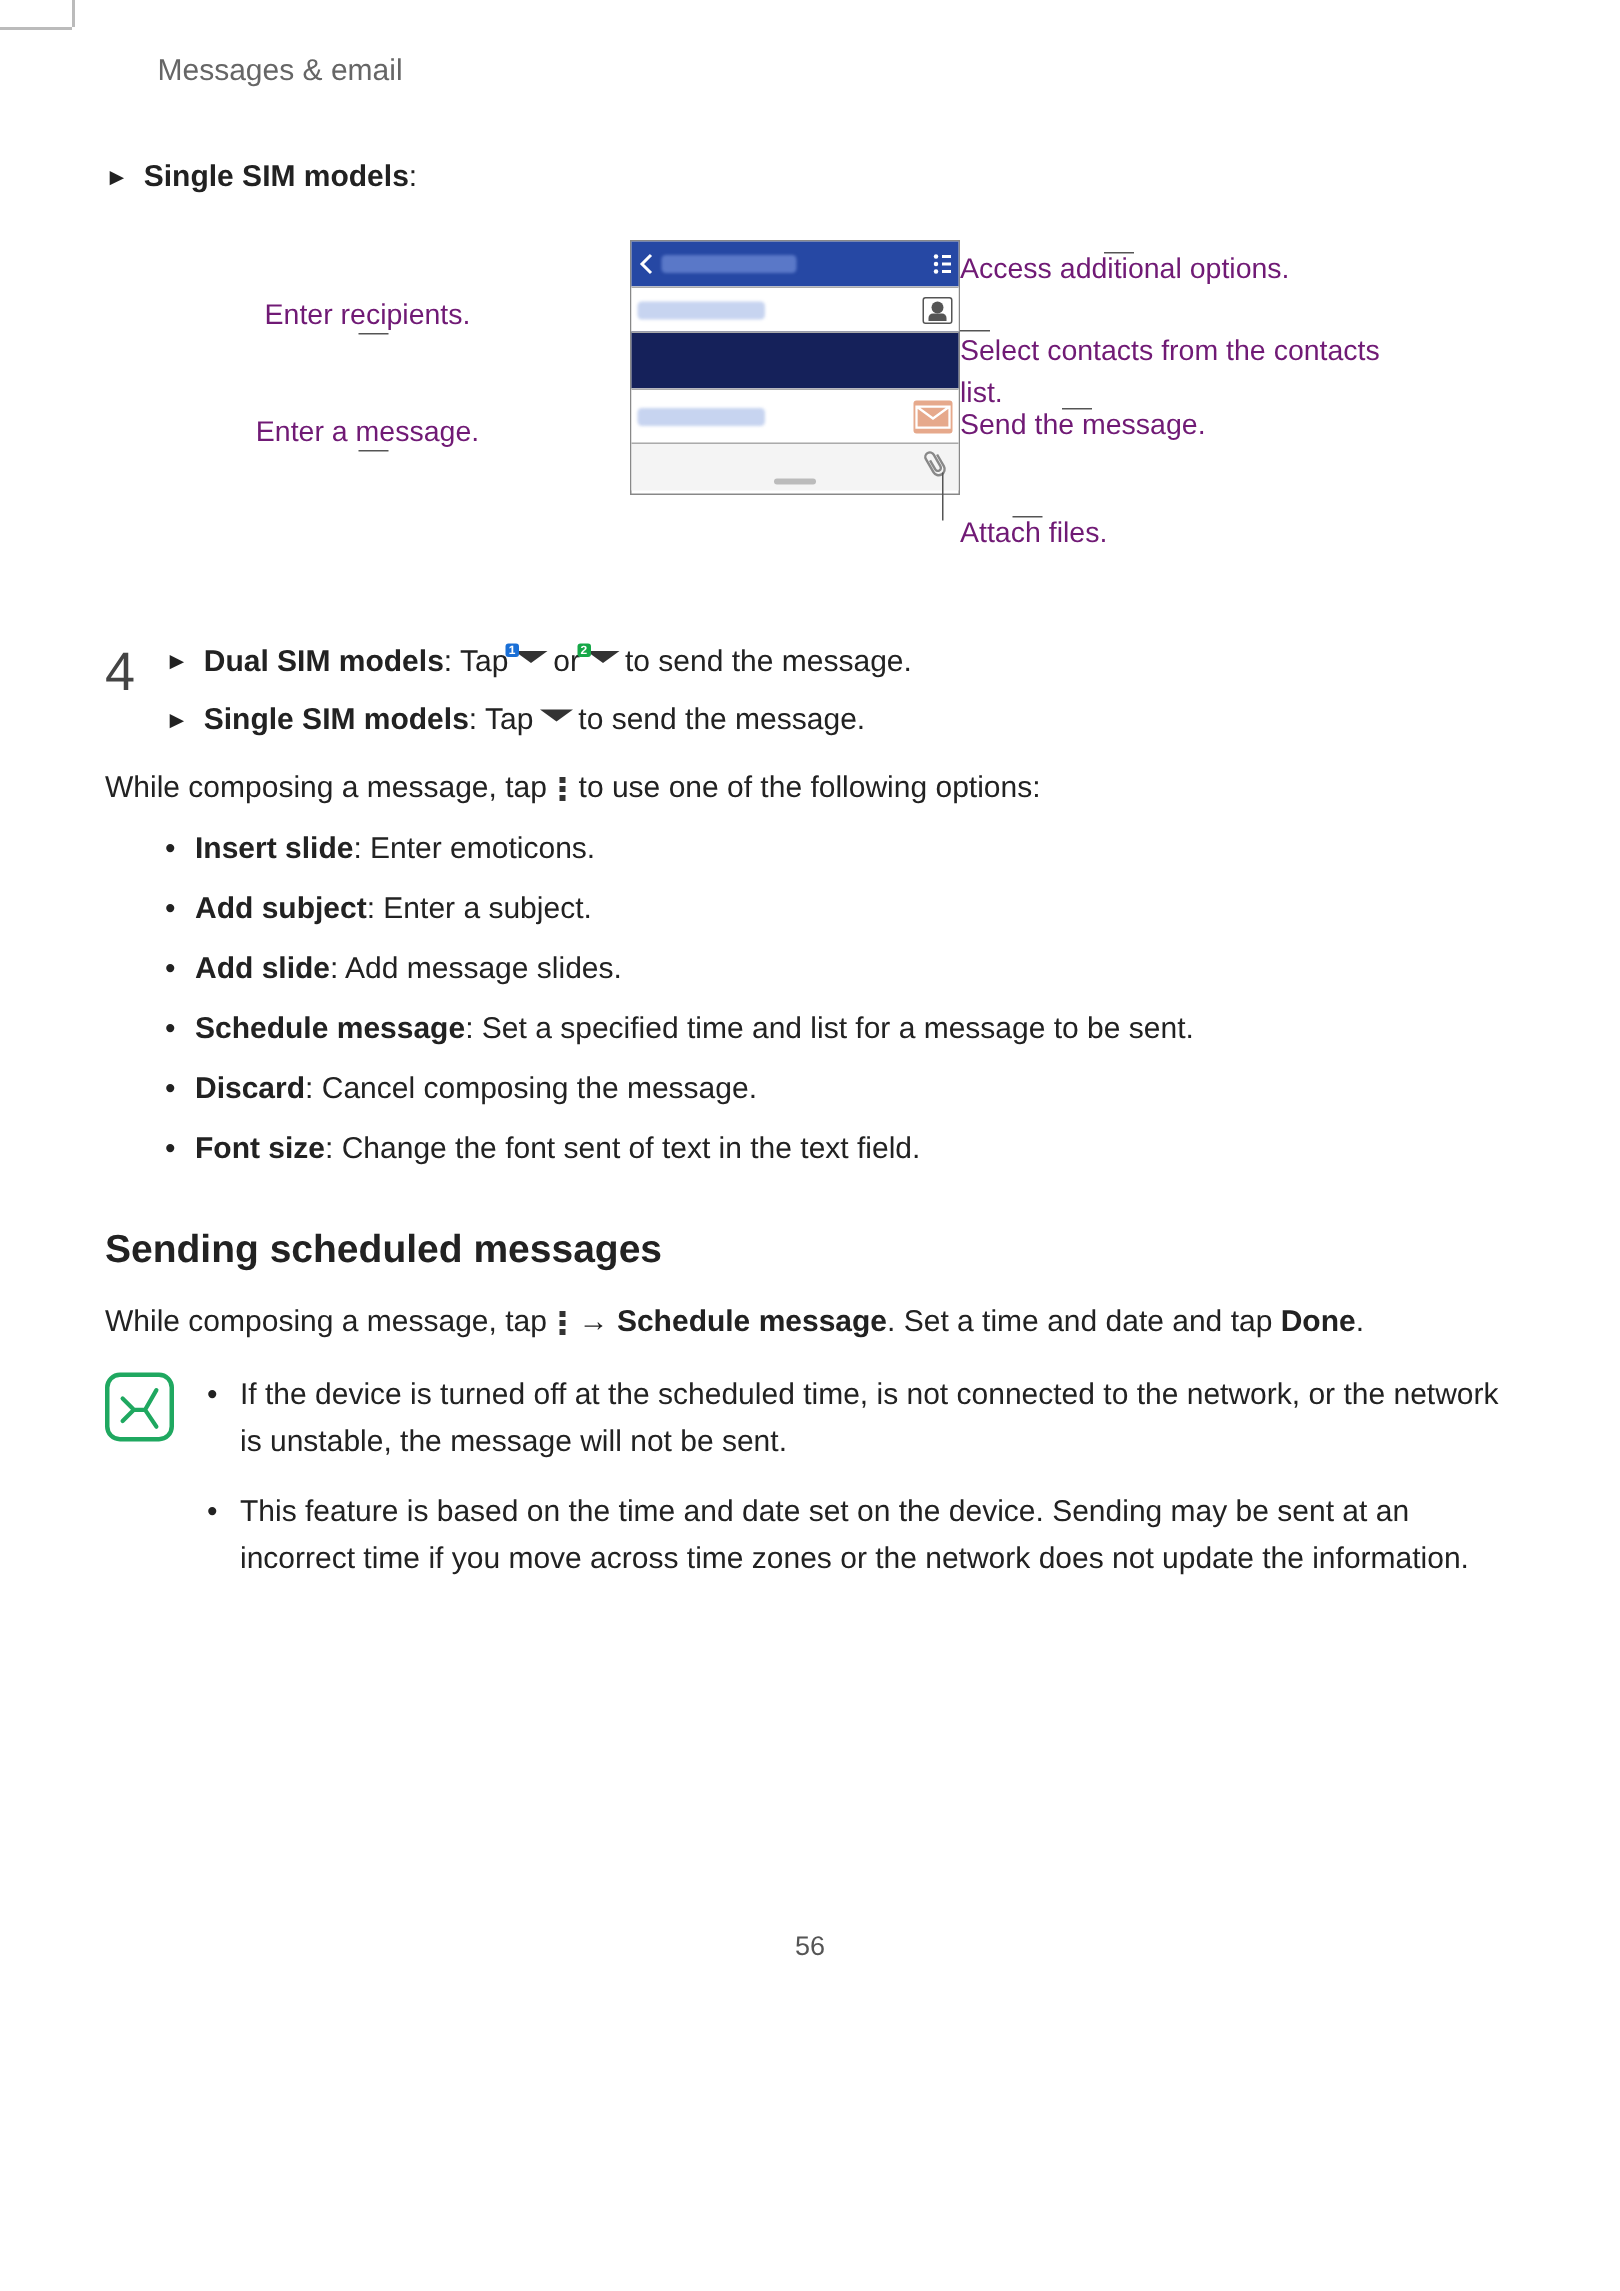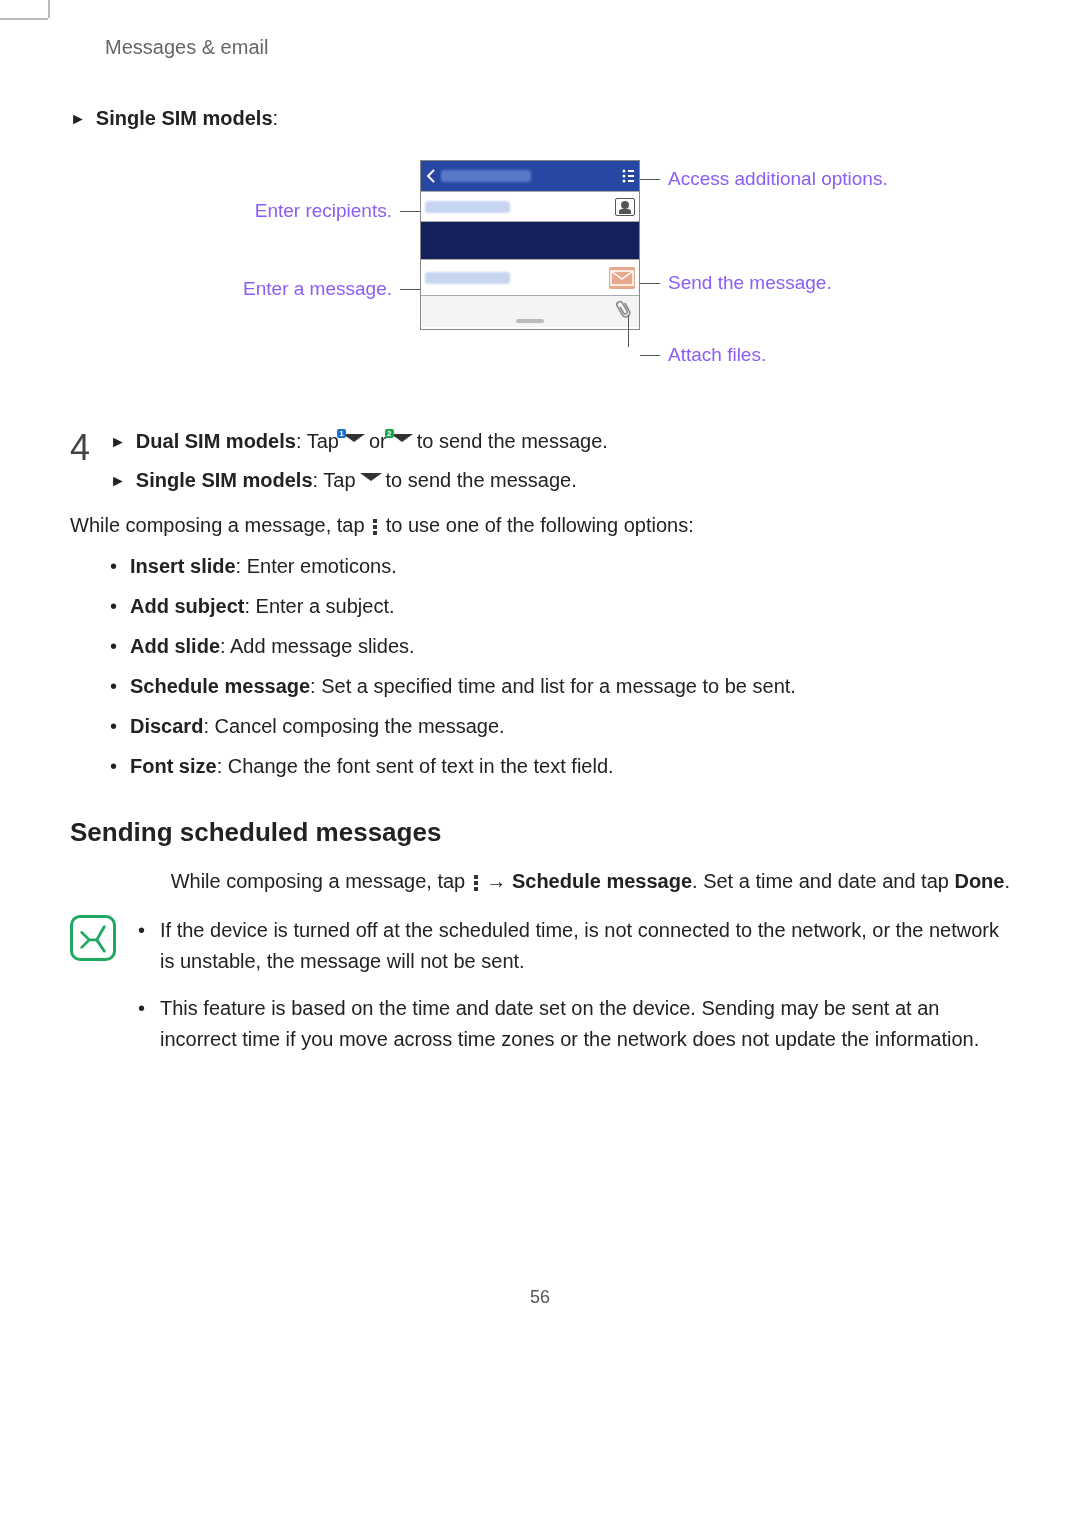--- a/index.html
+++ b/index.html
@@ -39,21 +39,21 @@
   .phone-row-dark { height: 38px; background: #15215a; border-top: 1px solid #aaa; }
   .phone-row2 { height: 36px; border-top:1px solid #aaa; display:flex; align-items:center; justify-content:space-between; padding:0 4px; background:#fff;}
   .send-ico { width: 26px; height: 22px; background:#e6a98c; border-radius:2px; position:relative;}
   .send-ico:before { content:""; position:absolute; left:4px; top:4px; width:0;height:0;
     border-left:0 solid transparent; border-right:18px solid #fff0; }
   .send-ico svg { position:absolute; inset:0; }
   .phone-row3 { height: 32px; border-top:1px solid #aaa; display:flex; align-items:center; justify-content:flex-end; padding:0 6px; background:#f4f4f4;}
   .clip-ico { color:#888; font-size:18px; transform: rotate(-30deg);}
   .phone-row3 .handle { position:absolute; left:50%; transform:translateX(-50%); bottom:6px; width:28px; height:4px; background:#bbb; border-radius:2px;}
 
-  .callout { position: absolute; font-size: 19px; color: #8b5cf6; display:flex; align-items:center;}
+  .callout { position: absolute; font-size: 19px; color: #701a75; display:flex; align-items:center;flex-direction:column;}
   .lead { border-top: 1px solid #555; display:inline-block;}
   .call-left  { justify-content:flex-end; text-align:right;}
   .call-left .lead { margin-left:8px;}
   .call-right .lead { margin-right:8px;}
 
   
   .step4 { display:flex; align-items:flex-start; margin-top: 20px;}
   .step-num { font-size: 36px; font-weight: 400; color:#444; width: 40px; line-height:1;}
   .step-body { flex:1; font-size:20px;}
   .inline-ico { display:inline-block; width:22px; height:16px; vertical-align:middle; margin:0 4px;}
@@ -150,20 +150,24 @@
     </div>
     <div class="callout call-left" style="left:0; top:118px; width:350px;">
       <span>Enter a message.</span>
       <span class="lead" style="width:20px;"></span>
     </div>
 
     <div class="callout call-right" style="left:570px; top:8px;">
       <span class="lead" style="width:20px;"></span>
       <span>Access additional options.</span>
     </div>
+    <div class="callout call-right" style="left:570px; top:48px; align-items:flex-start;">
+      <span class="lead" style="width:20px; margin-top:12px;"></span>
+      <span style="max-width:300px; line-height:1.45;">Select contacts from the contacts list.</span>
+    </div>
     <div class="callout call-right" style="left:570px; top:112px;">
       <span class="lead" style="width:20px;"></span>
       <span>Send the message.</span>
     </div>
     <div class="callout call-right" style="left:570px; top:184px;">
       <span class="lead" style="width:20px;"></span>
       <span>Attach files.</span>
     </div>
 
     <div style="position:absolute; left:558px; top:155px; width:1px; height:32px; background:#555;"></div>
@@ -199,21 +203,21 @@
     <li><span class="bold">Insert slide</span><span>: Enter emoticons.</span></li>
     <li><span class="bold">Add subject</span><span>: Enter a subject.</span></li>
     <li><span class="bold">Add slide</span><span>: Add message slides.</span></li>
     <li><span class="bold">Schedule message</span><span>: Set a specified time and list for a message to be sent.</span></li>
     <li><span class="bold">Discard</span><span>: Cancel composing the message.</span></li>
     <li><span class="bold">Font size</span><span>: Change the font sent of text in the text field.</span></li>
   </ul>
 
   <h3 class="sub">Sending scheduled messages</h3>
 
-  <p class="para" style="text-align:right;">
+  <p class="para" style="">
     <span>While composing a message, tap </span><span class="menu-dots"><span></span><span></span><span></span></span><span> → </span><span class="bold">Schedule message</span><span>. Set a time and date and tap </span><span class="bold">Done</span><span>.</span>
   </p>
 
   <div class="note-block">
     <div class="note-icon">
       <svg viewBox="0 0 32 32">
           <path d="M4 26 L12 18 L4 10 M12 18 H20 M28 4 L20 18 L28 30" stroke="#1fa860" stroke-width="3" fill="none" stroke-linecap="round" stroke-linejoin="round"></path>
         </svg>
     </div>
     <ul class="note-list">

